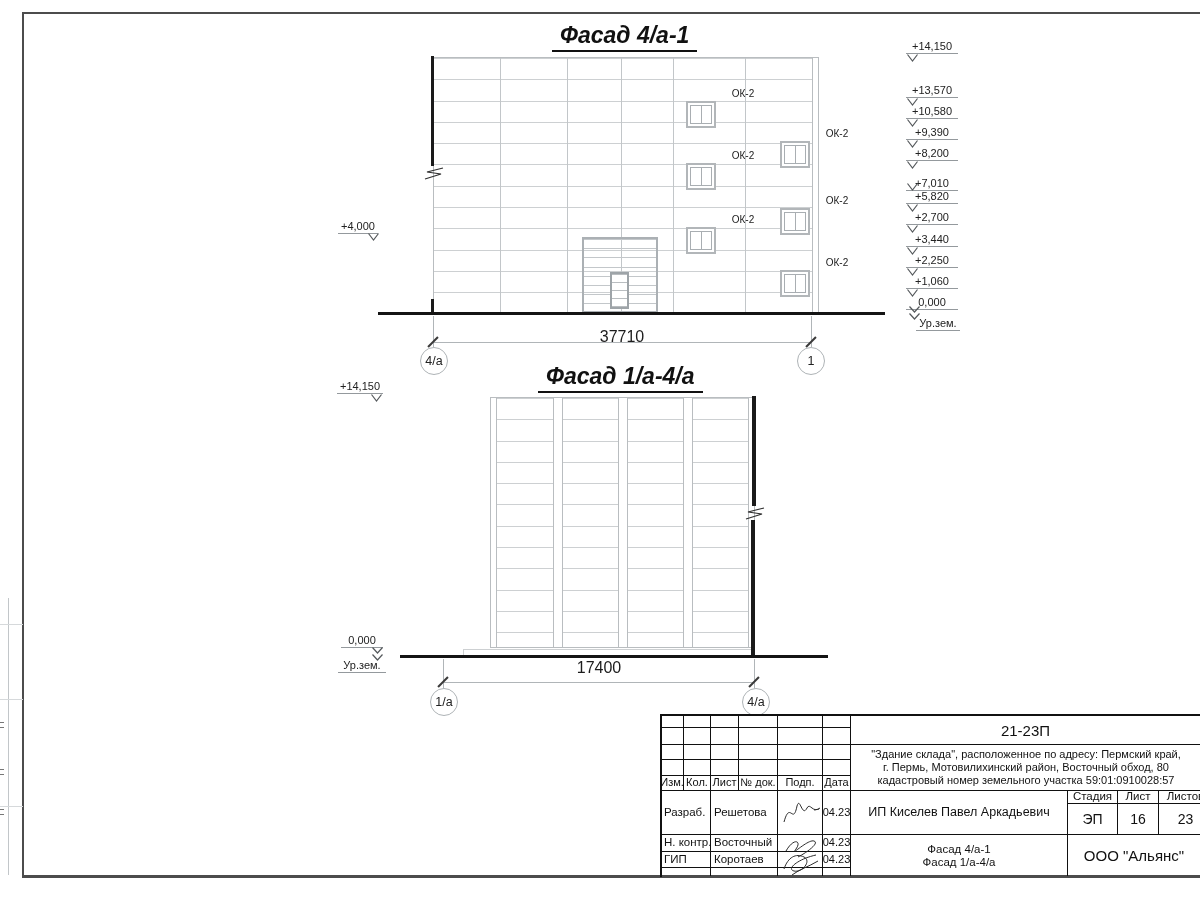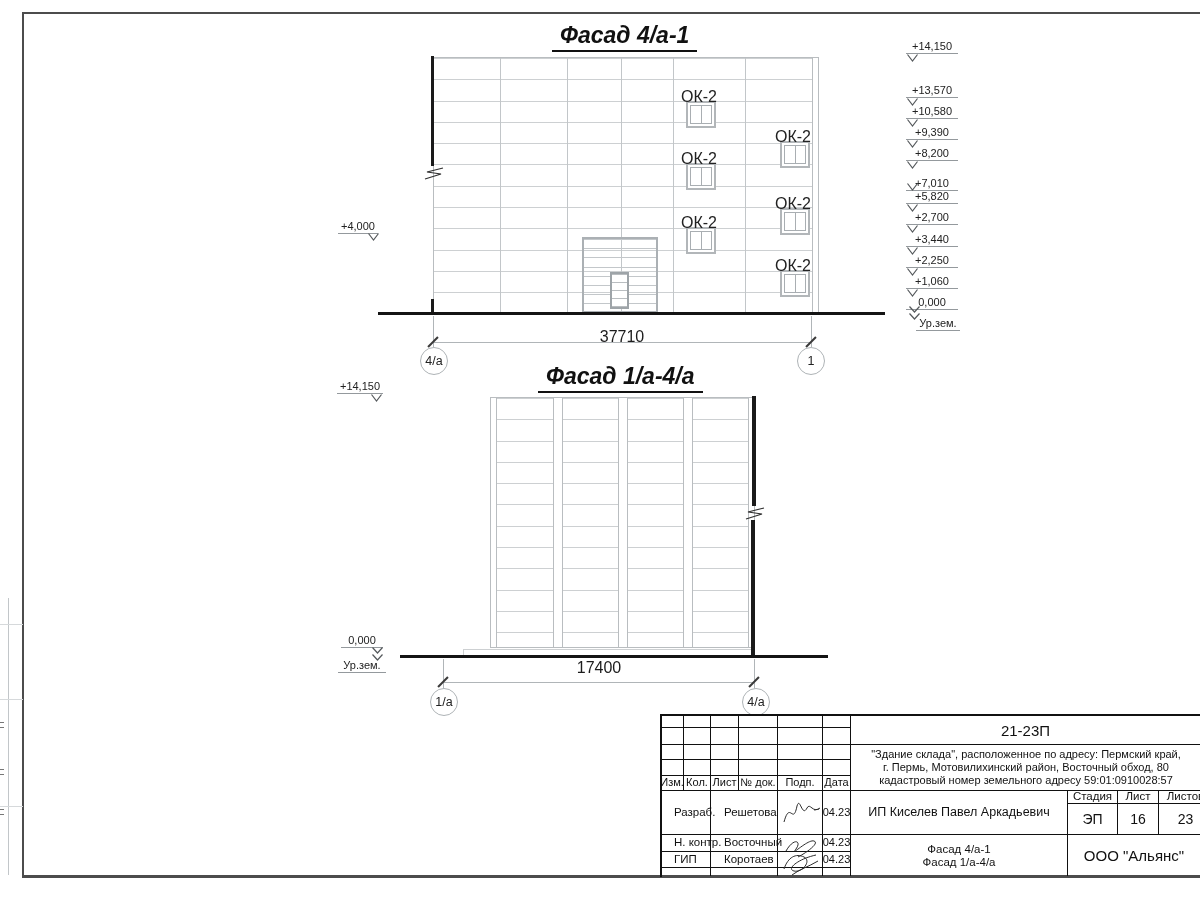--- a/index.html
+++ b/index.html
@@ -25,21 +25,21 @@
   }
   .vgrid { position:absolute; top:0; bottom:0; width:1px; background:#c2c6c9; }
   .pilaster { position:absolute; top:0; bottom:0; background:#fff; border-left:1px solid #b9bdc0; border-right:1px solid #b9bdc0; }
 
   
   .win {
     position:absolute; width:26px; height:23px; background:#fff;
     border:2px solid #b2b6b9; box-shadow: inset 0 0 0 2px #fff, inset 0 0 0 3px #a9aeb2;
   }
   .win i { position:absolute; left:50%; top:3px; bottom:3px; width:1px; background:#a9aeb2; }
-  .win-label { position:absolute; width:40px; text-align:center; font-size:16px; color:#222; white-space:nowrap; }
+  .win-label { position:absolute; width:40px; text-align:center; font-size:10px; color:#222; white-space:nowrap;margin-left:44px; }
 
   
   .gate {
     position:absolute; left:582px; top:237px; width:72px; height:72px; background:
       repeating-linear-gradient(to bottom, #c3c7ca 0px, #c3c7ca 1px, transparent 1px, transparent 9.2px);
     border:2px solid #abb0b4;
   }
   .gate-door {
     position:absolute; left:26px; top:33px; width:15px; height:33px; background:
       repeating-linear-gradient(to bottom, #b9bdc0 0px, #b9bdc0 1px, #fff 1px, #fff 8px);
@@ -62,21 +62,21 @@
     position:absolute; width:26px; height:26px; border:1px solid #aeb3b6; border-radius:50%;
     background:#fff; display:flex; align-items:center; justify-content:center; font-size:12.5px; color:#222;
   }
 
   
   .tb-line { position:absolute; background:#111; }
   .tb-cell {
     position:absolute; display:flex; align-items:center; justify-content:center;
     font-size:11px; color:#111; text-align:center; line-height:13px; overflow:hidden; white-space:nowrap;
   }
-  .tb-left { justify-content:flex-start; padding-left:13px; }
+  .tb-left { justify-content:flex-start; padding-left:3px; }
   .sig path { fill:none; stroke:#2c2c2c; stroke-width:1; }
   .brk path, .vm path { fill:none; stroke:#55595c; stroke-width:1.2; }
   .brk path { stroke:#2e2e2e; }
 </style>
 </head>
 <body>
 
 <div class="sheet">
 
   <div class="frame" style="left:22px;top:12px;width:1178px;height:2px"></div>
@@ -294,21 +294,21 @@
       <path d="M4 28 C 10 6, 13 32, 17 12 C 20 2, 22 24, 27 14 C 30 8, 33 20, 40 14 M34 16 L39 15"></path>
     </svg>
     <svg class="abs sig" style="left:778px;top:835px" width="44" height="41">
       <path d="M8 16 C 16 2, 24 6, 18 14 C 12 22, 30 4, 36 6 C 42 8, 28 18, 20 22 M6 34 C 10 22, 18 18, 26 22 C 34 26, 24 38, 16 36 C 8 34, 20 24, 38 20 M14 40 C 22 34, 30 32, 40 26"></path>
     </svg>
 
     <div class="tb-cell" style="left:851px;top:716px;width:349px;height:28px;font-size:15px">21-23П</div>
     <div class="tb-cell" style="left:852px;top:745px;width:348px;height:45px;flex-direction:column">
       <div>"Здание склада", расположенное по адресу: Пермский край,</div>
       <div>г. Пермь, Мотовилихинский район, Восточный обход, 80</div>
-      <div>кадастровый номер земельного адресу 59:01:0910028:57</div>
+      <div>кадастровый номер земельного участка 59:01:0910028:57</div>
     </div>
     <div class="tb-cell" style="left:851px;top:791px;width:216px;height:43px;font-size:12.5px">ИП Киселев Павел Аркадьевич</div>
     <div class="tb-cell" style="left:1068px;top:790px;width:49px;height:13px;font-size:11.5px">Стадия</div>
     <div class="tb-cell" style="left:1118px;top:790px;width:40px;height:13px;font-size:11.5px">Лист</div>
     <div class="tb-cell" style="left:1159px;top:790px;width:53px;height:13px;font-size:11.5px">Листов</div>
     <div class="tb-cell" style="left:1068px;top:804px;width:49px;height:30px;font-size:14px">ЭП</div>
     <div class="tb-cell" style="left:1118px;top:804px;width:40px;height:30px;font-size:14px">16</div>
     <div class="tb-cell" style="left:1159px;top:804px;width:53px;height:30px;font-size:14px">23</div>
     <div class="tb-cell" style="left:851px;top:835px;width:216px;height:41px;flex-direction:column;font-size:11.5px">
       <div>Фасад 4/а-1</div>

